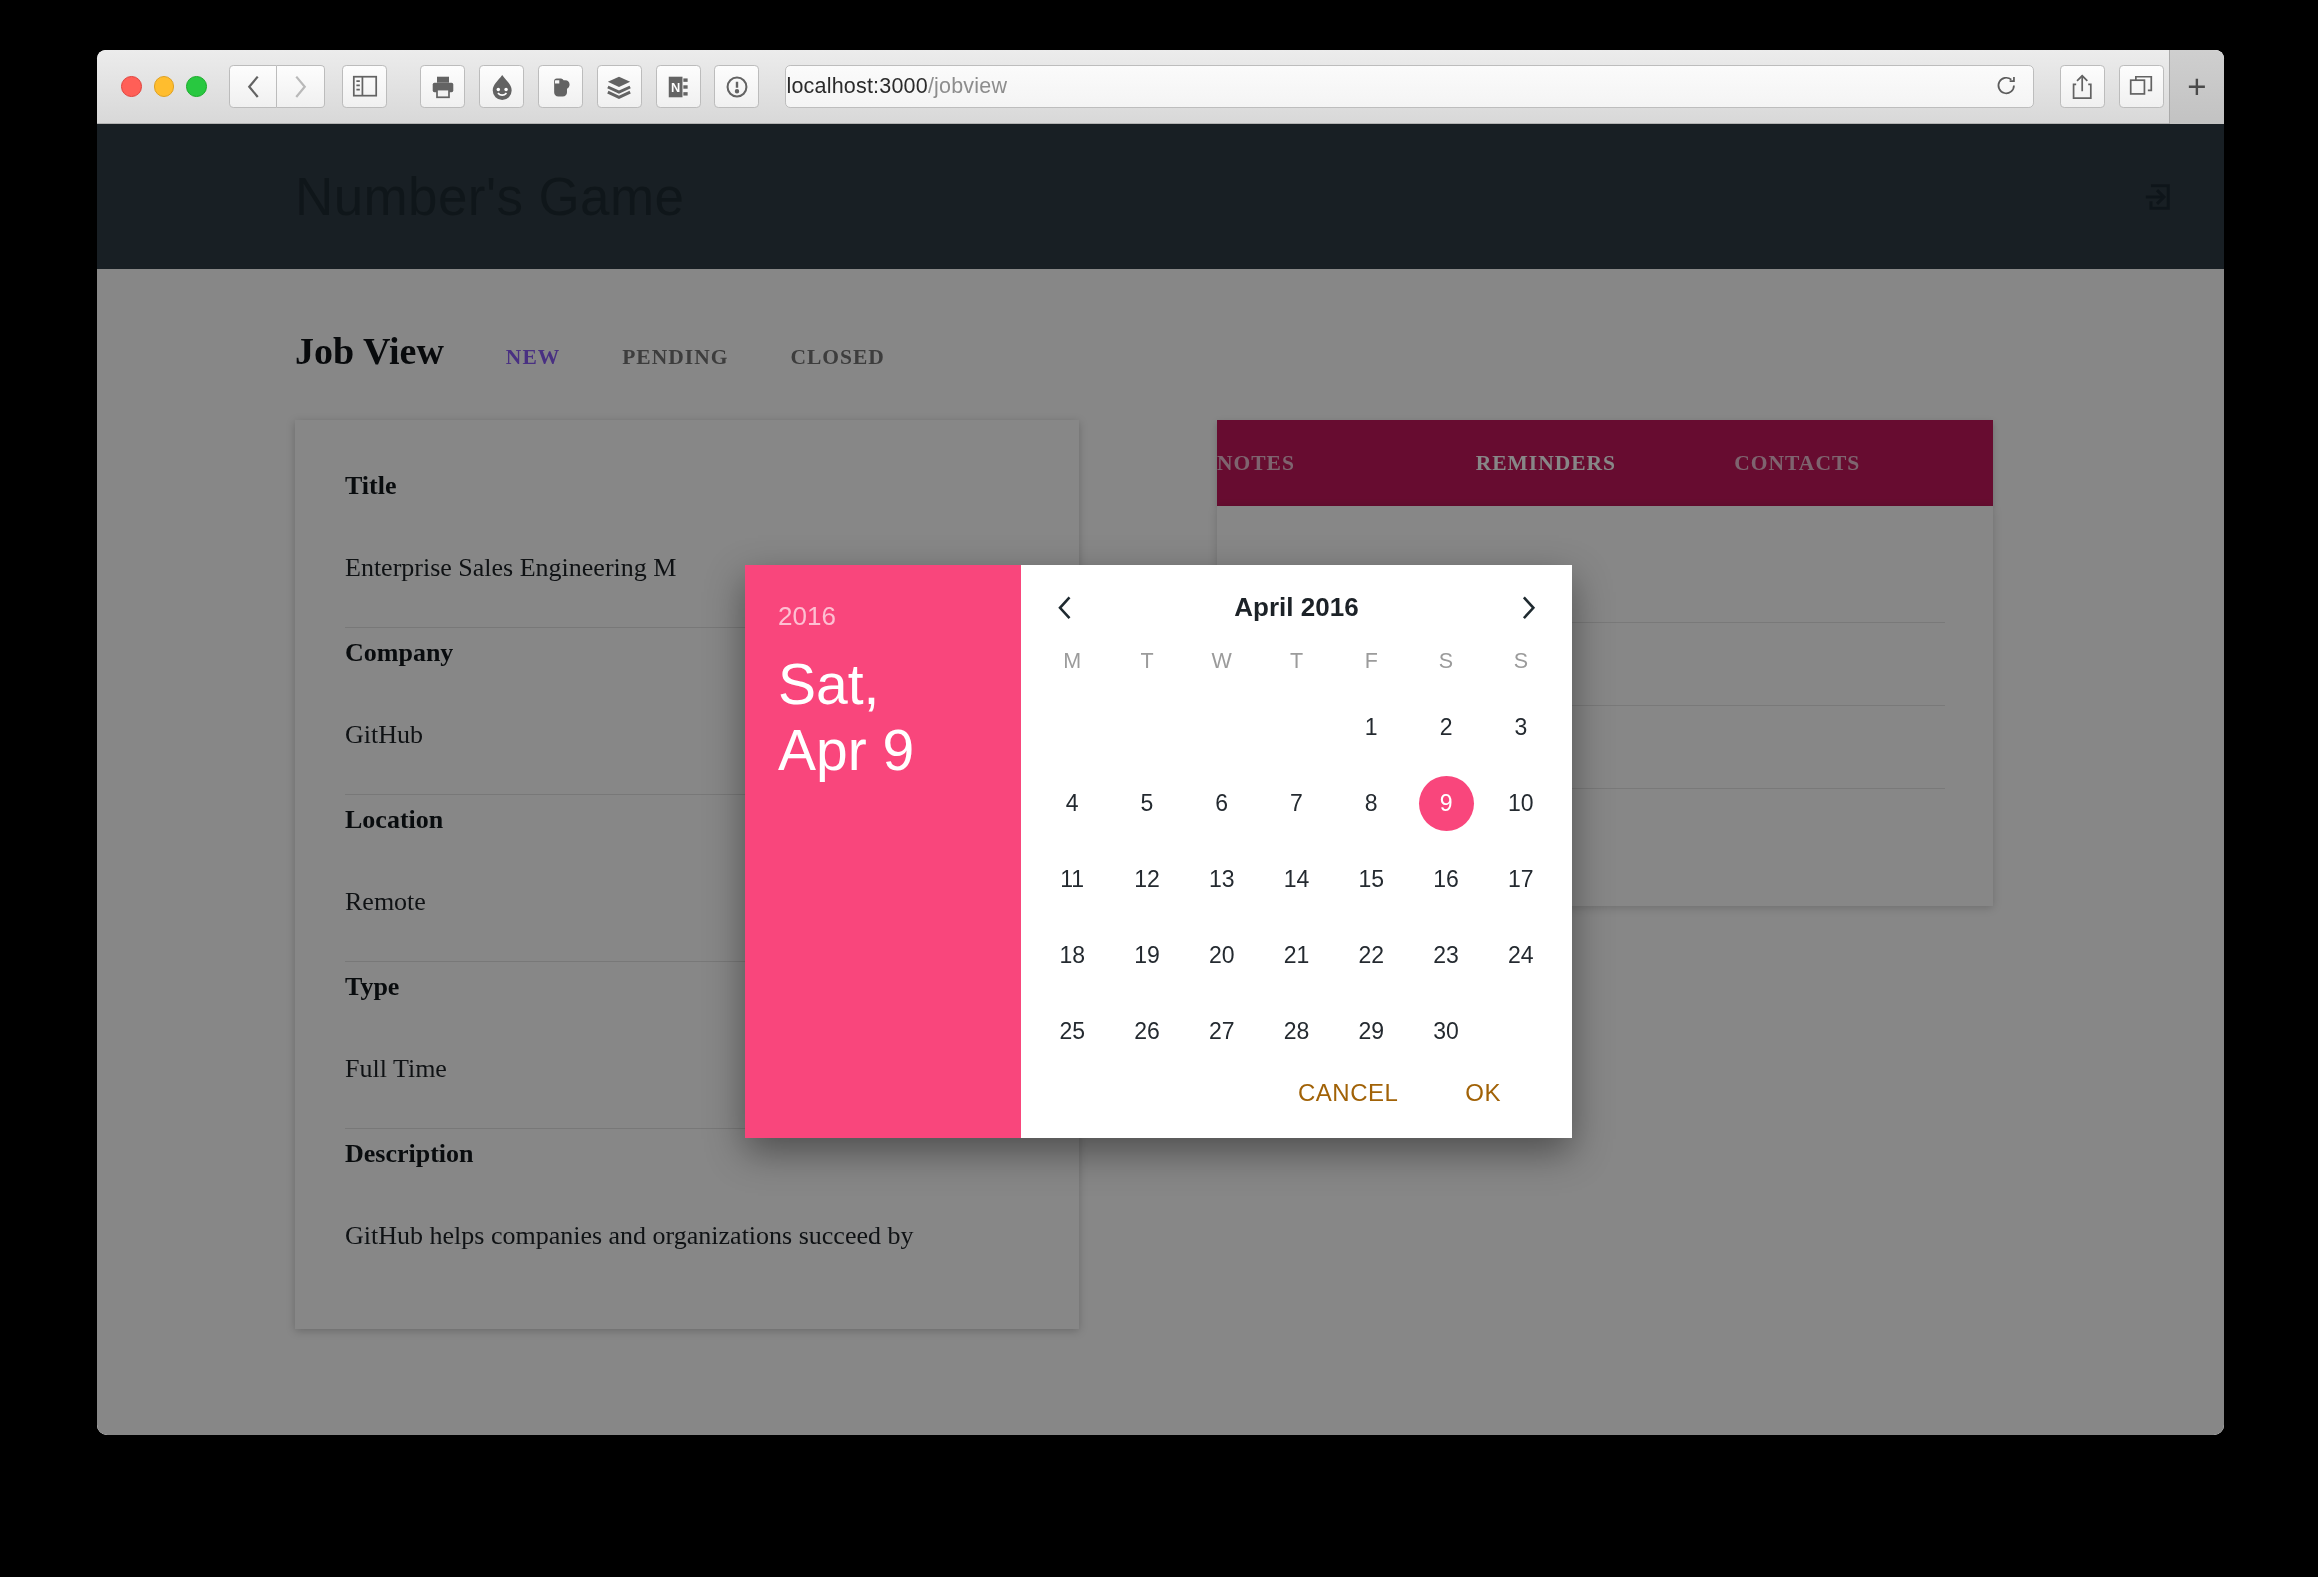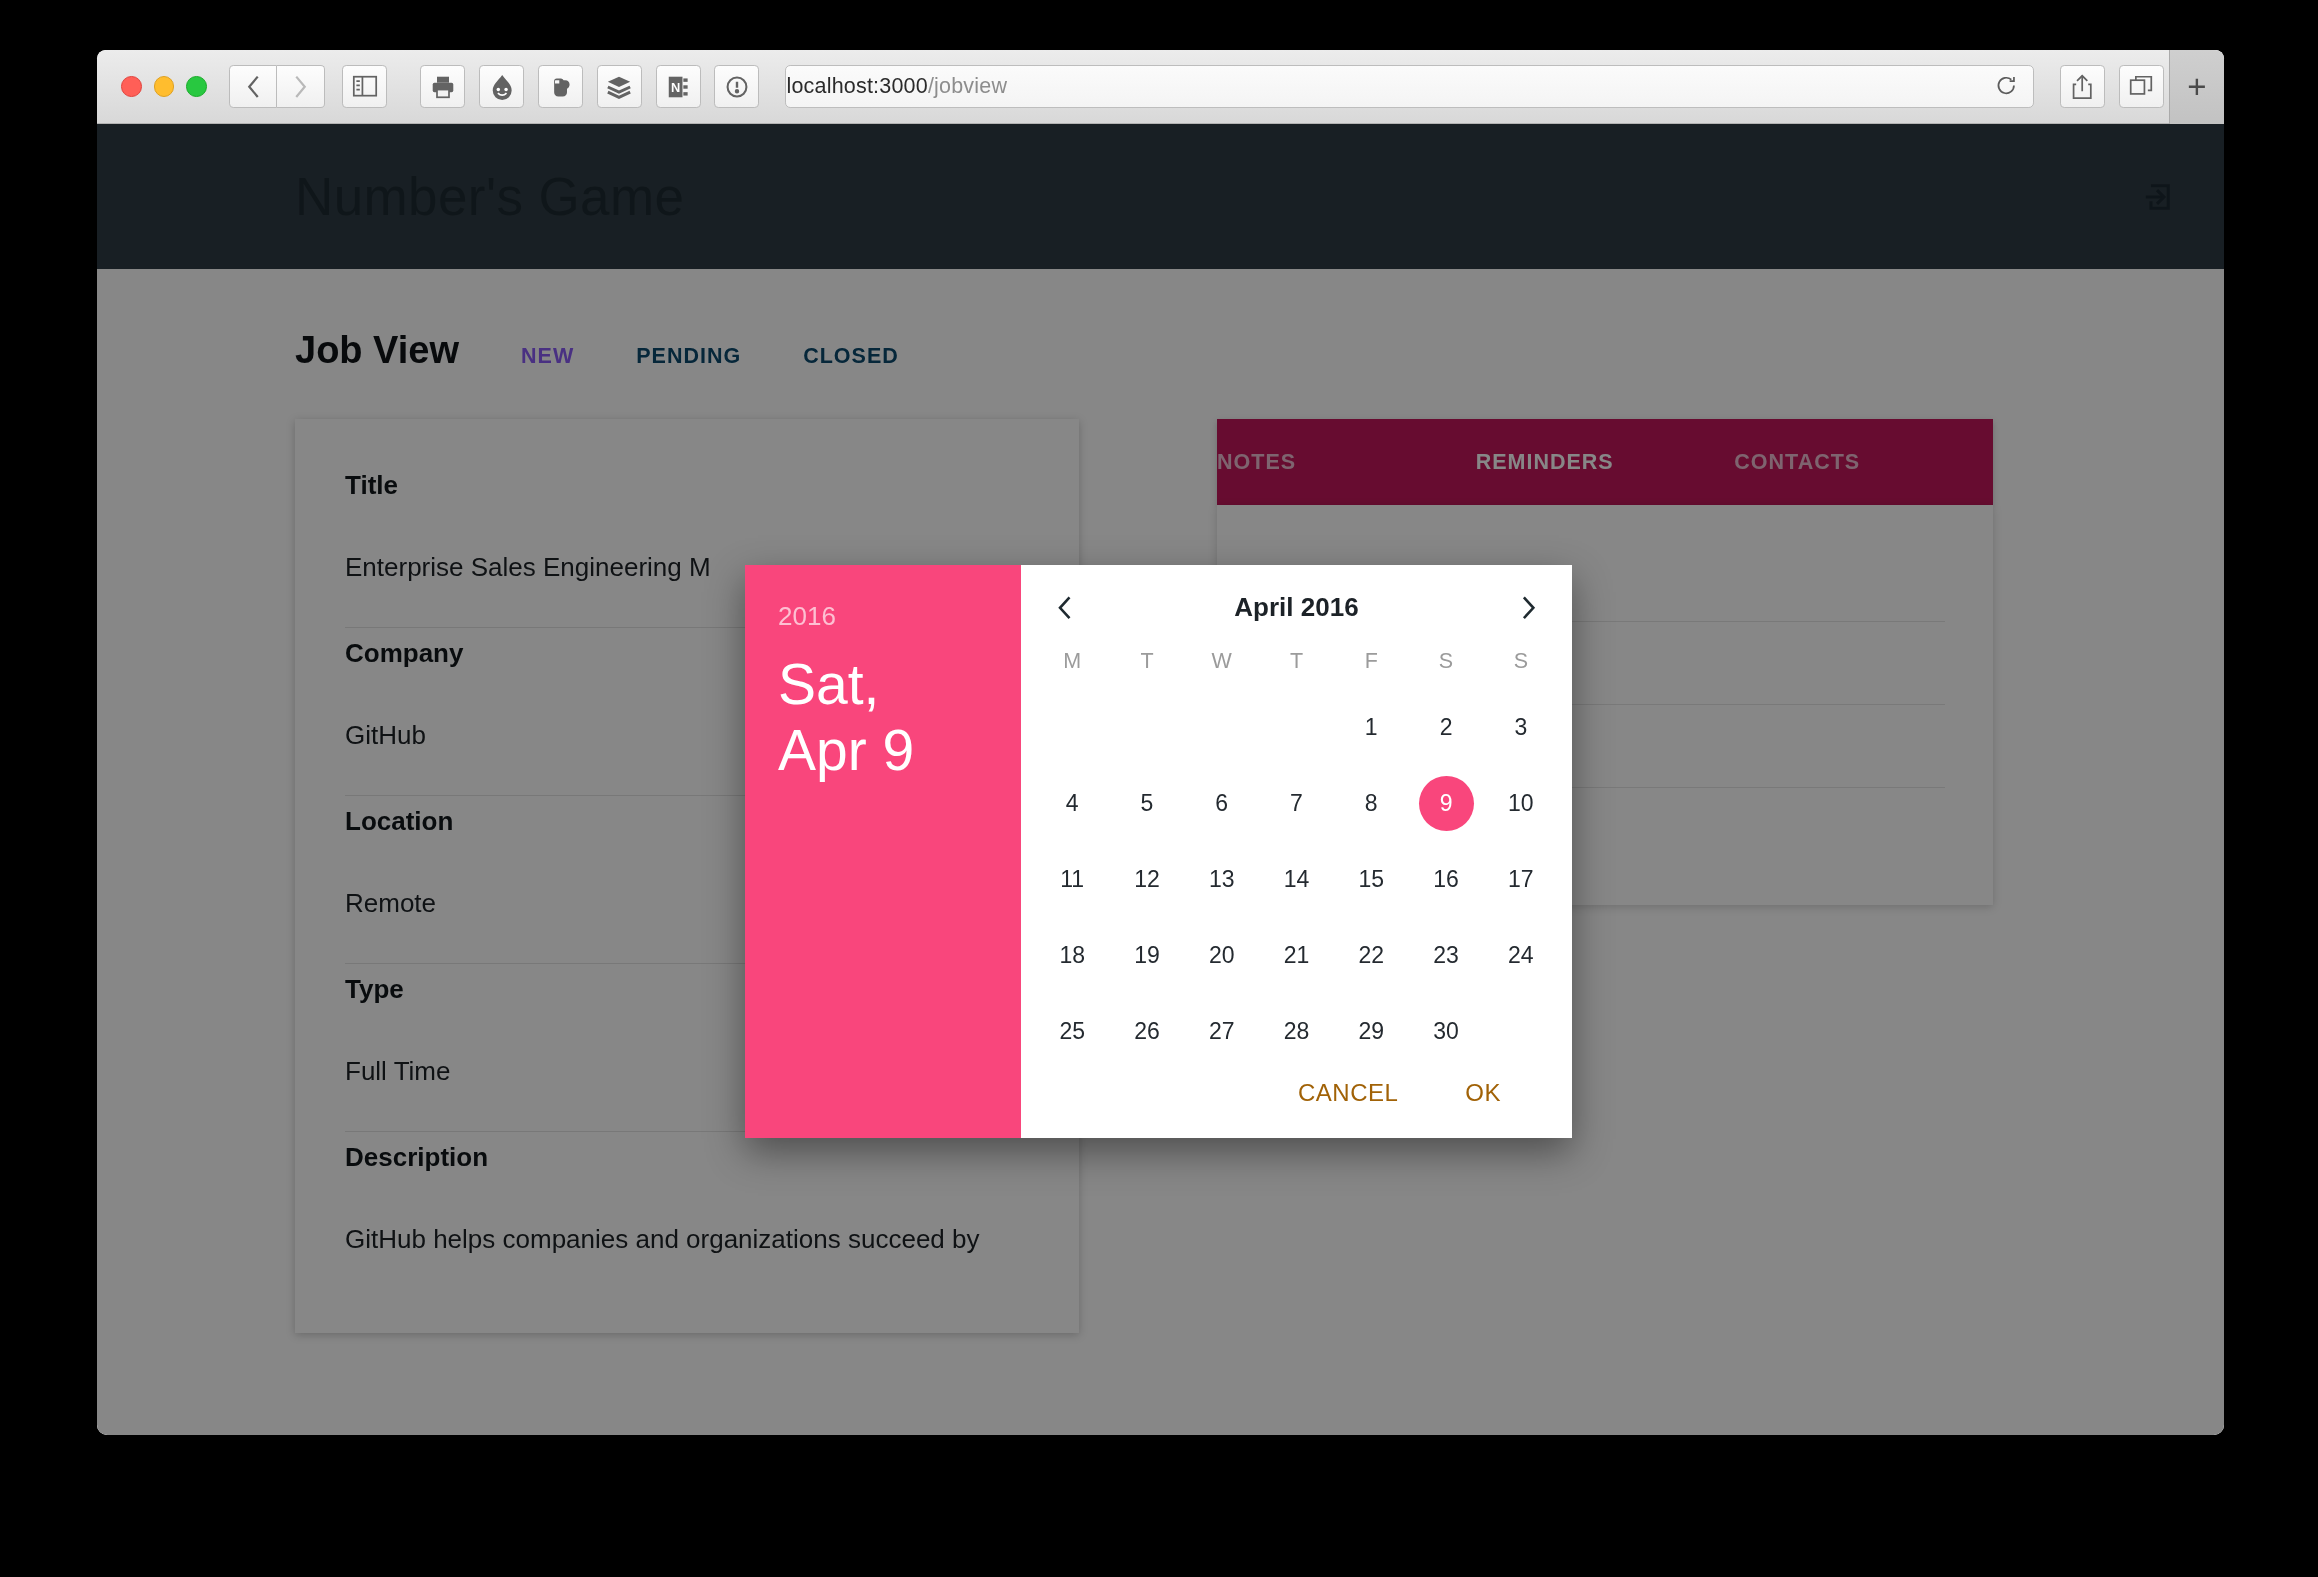--- a/index.html
+++ b/index.html
@@ -89,31 +89,31 @@
     justify-content: space-between;
   }
   .app-title {
     font-size: 53px;
     font-weight: 300;
     color: #1e2a31;
     letter-spacing: 0.4px;
   }
   .logout-icon { color: #1c2831; display: flex; }
 
-  .content { padding: 60px 0 0 0; position: relative; }
+  .content { padding: 60px 0 0 0; position: relative; font-family: Liberation Serif, serif; }
 
   .section-head {
     display: flex; align-items: baseline;
     padding-left: 198px;
     gap: 62px;
   }
   .page-title { font-size: 38px; font-weight: 700; color: #101418; }
   .status-tabs { display: flex; gap: 62px; font-size: 21.5px; font-weight: 700; letter-spacing: 1px; }
   .status-tab.inactive { color: #8b5cf6; }
-  .status-tab.active { color: #0c4a6e; }
+  .status-tab.active { color: #737373; }
 
   .cards-row {
     display: flex;
     padding: 47px 0 0 198px;
     gap: 138px;
   }
 
   .job-card {
     width: 784px;
     background: #fff;

